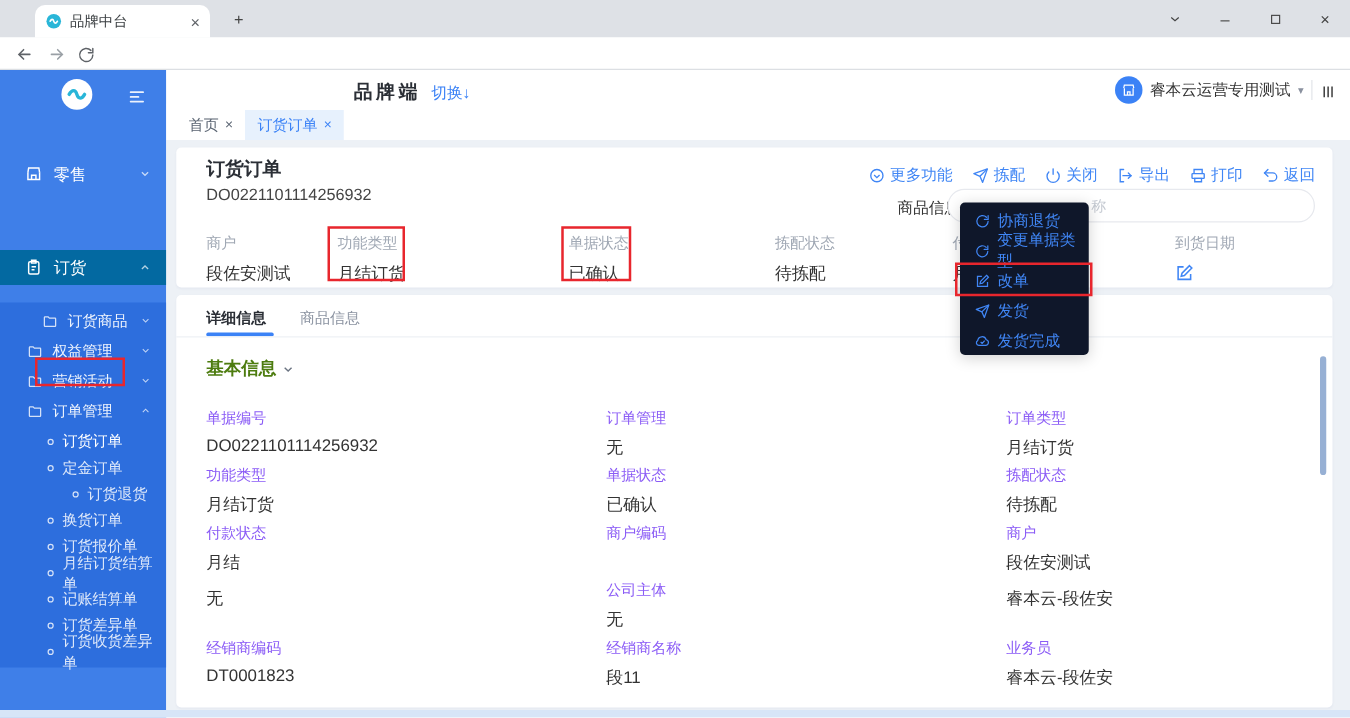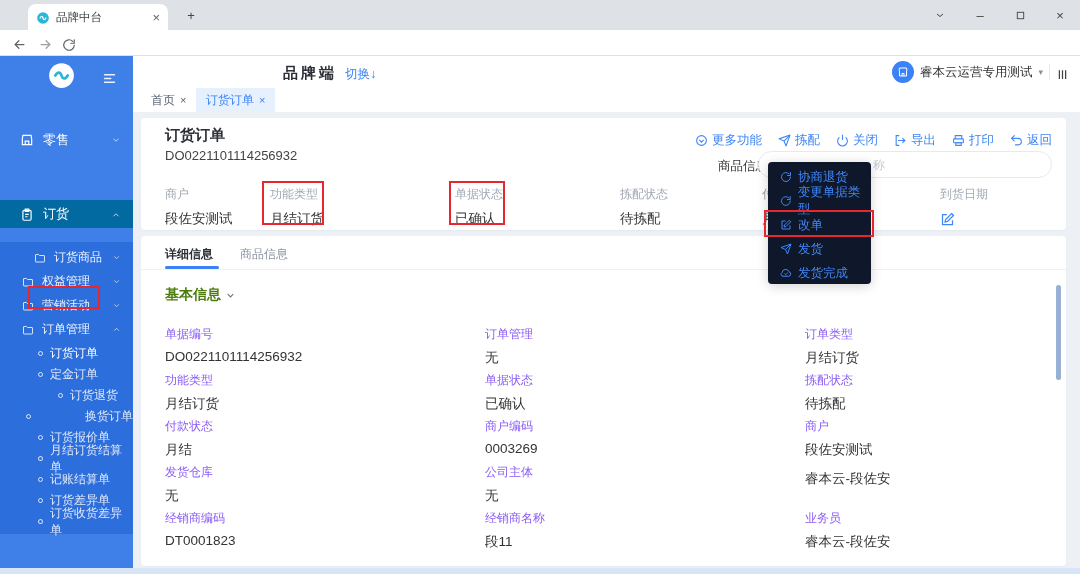--- a/index.html
+++ b/index.html
@@ -267,21 +267,21 @@
         <span class="lbl">订货订单</span>
     </div>
     <div class="srow orow" style="top:308px; height:21px; padding-left:38px;">
       <span class="ring"></span>
         <span class="lbl">定金订单</span>
     </div>
     <div class="srow orow" style="top:329px; height:21px; padding-left:58px;">
       <span class="ring"></span>
         <span class="lbl">订货退货</span>
     </div>
-    <div class="srow orow" style="top:350px; height:21px; padding-left:26px;gap:47px;">
+    <div class="srow orow" style="top:350px; height:21px; padding-left:38px;">
       <span class="ring"></span>
         <span class="lbl">换货订单</span>
     </div>
     <div class="srow orow" style="top:371px; height:21px; padding-left:38px;">
       <span class="ring"></span>
         <span class="lbl">订货报价单</span>
     </div>
     <div class="srow orow" style="top:392px; height:21px; padding-left:38px;">
       <span class="ring"></span>
         <span class="lbl">月结订货结算单</span>
@@ -464,28 +464,26 @@
     <div class="field">
         <div class="flabel">拣配状态</div>
         <div class="fvalue">待拣配</div>
       </div>
     <div class="field">
         <div class="flabel">付款状态</div>
         <div class="fvalue">月结</div>
       </div>
     <div class="field">
         <div class="flabel">商户编码</div>
-        <div class="fvalue">0003269</div>
       </div>
     <div class="field">
         <div class="flabel">商户</div>
         <div class="fvalue">段佐安测试</div>
       </div>
     <div class="field">
-        <div class="flabel">发货仓库</div>
         <div class="fvalue">无</div>
       </div>
     <div class="field">
         <div class="flabel">公司主体</div>
         <div class="fvalue">无</div>
       </div>
     <div class="field">
         <div class="fvalue">睿本云-段佐安</div>
       </div>
     <div class="field">

